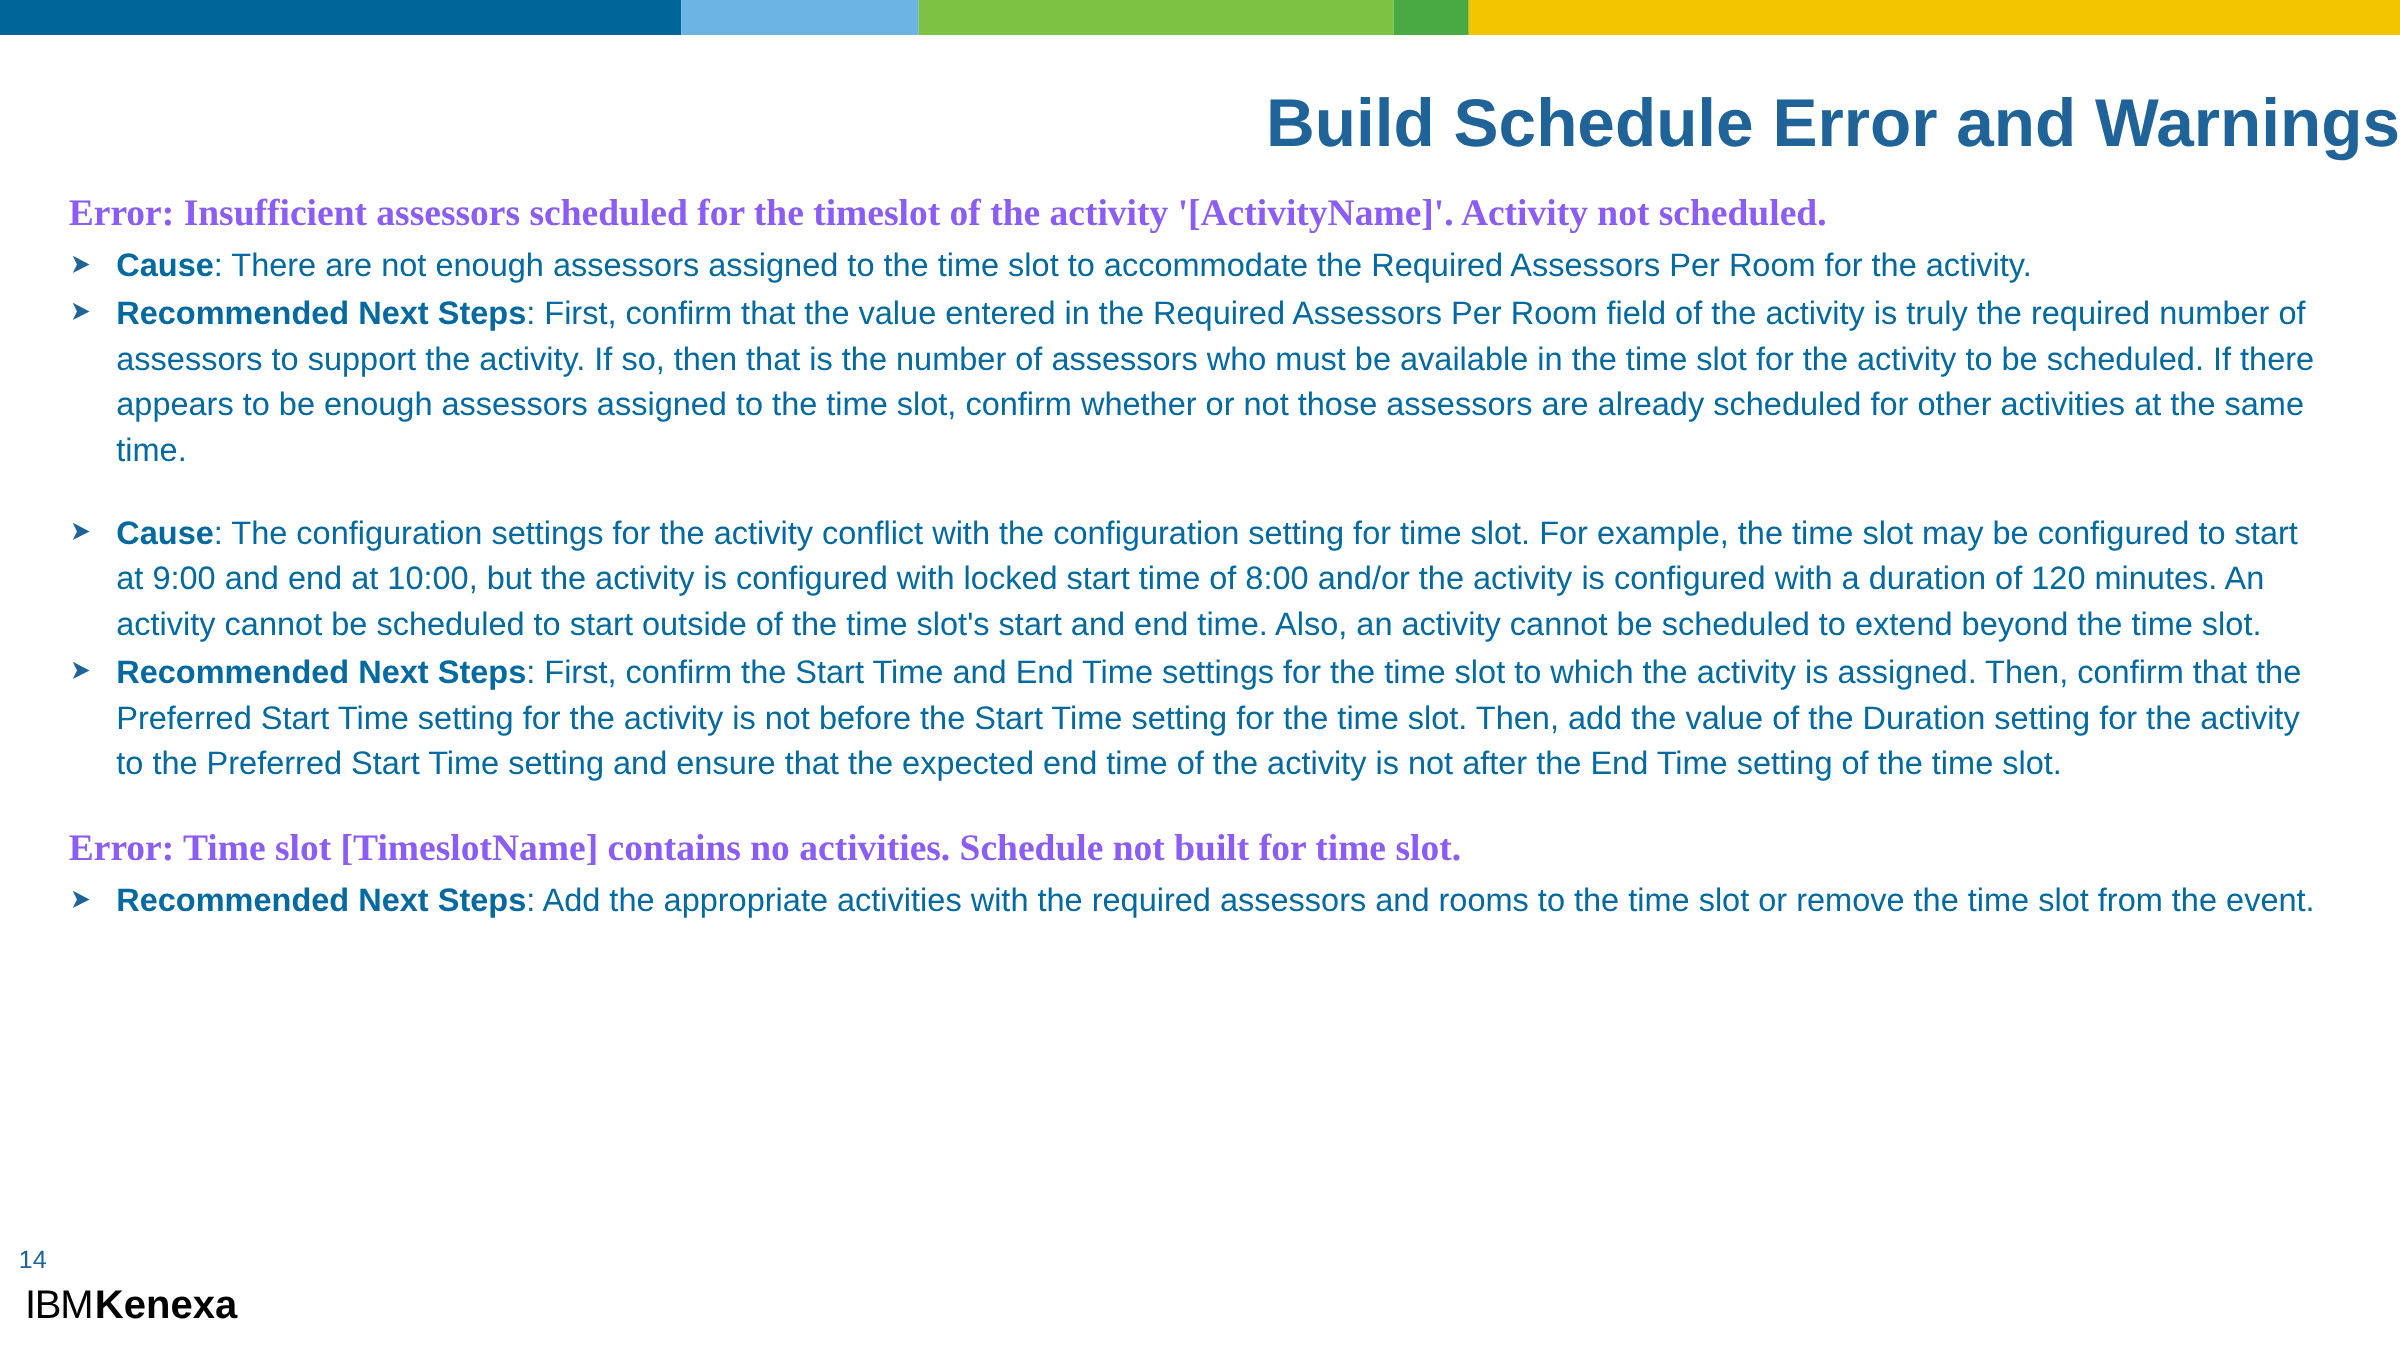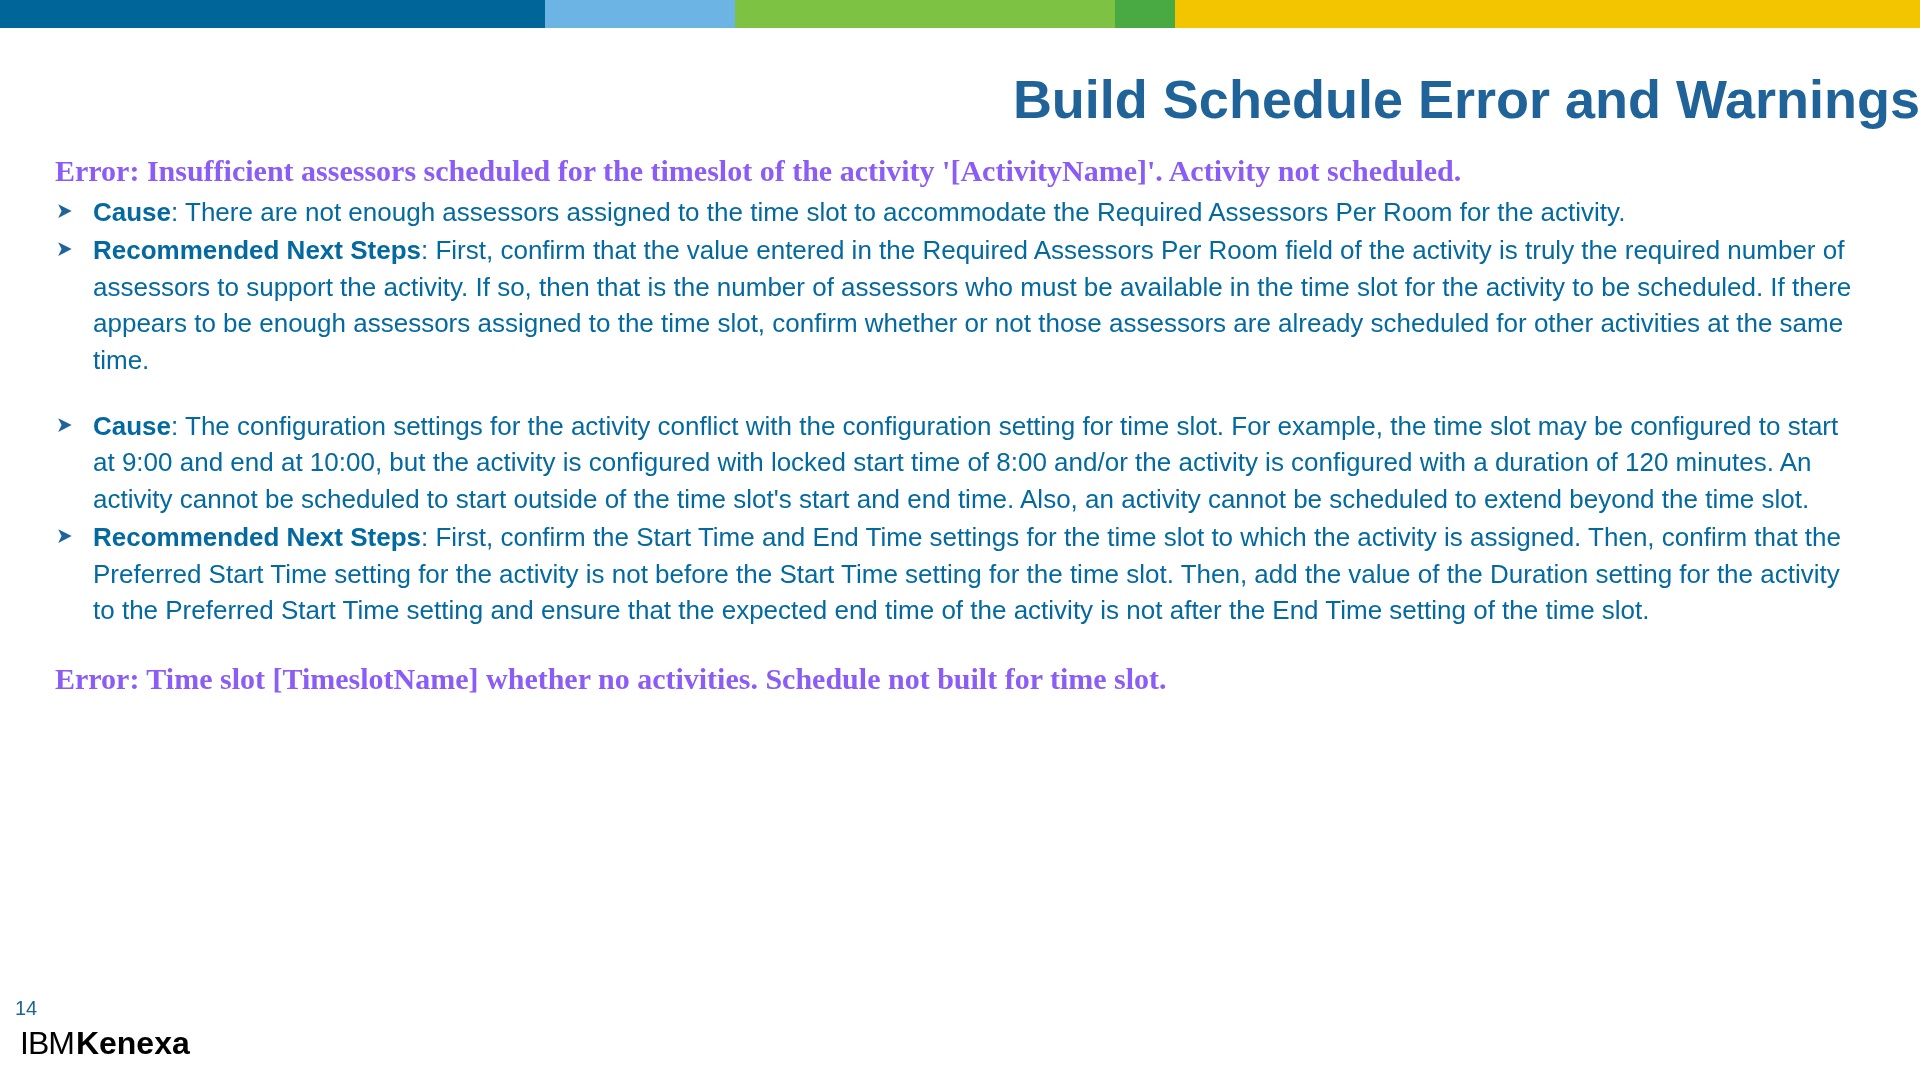--- a/index.html
+++ b/index.html
@@ -120,21 +120,24 @@
   <div class="error-block">
     <div class="bullet">
       <span class="label">Cause</span><span>: The configuration settings for the activity conflict with the configuration setting for time slot. For example, the time slot may be configured to start at 9:00 and end at 10:00, but the activity is configured with locked start time of 8:00 and/or the activity is configured with a duration of 120 minutes. An activity cannot be scheduled to start outside of the time slot's start and end time. Also, an activity cannot be scheduled to extend beyond the time slot.</span>
     </div>
     <div class="bullet">
       <span class="label">Recommended Next Steps</span><span>: First, confirm the Start Time and End Time settings for the time slot to which the activity is assigned. Then, confirm that the Preferred Start Time setting for the activity is not before the Start Time setting for the time slot. Then, add the value of the Duration setting for the activity to the Preferred Start Time setting and ensure that the expected end time of the activity is not after the End Time setting of the time slot.</span>
     </div>
   </div>
 
   <div class="error-block">
-    <div class="error-title">Error: Time slot [TimeslotName] whether no activities. Schedule not built for time slot.</div>
+    <div class="error-title">Error: Time slot [TimeslotName] contains no activities. Schedule not built for time slot.</div>
+    <div class="bullet">
+      <span class="label">Recommended Next Steps</span><span>: Add the appropriate activities with the required assessors and rooms to the time slot or remove the time slot from the event.</span>
+    </div>
   </div>
 
 </div>
 
 <div class="page-num">14</div>
 
 <div class="logo">
   <span class="ibm">IBM</span><span class="kenexa">Kenexa</span>
 </div>
 

